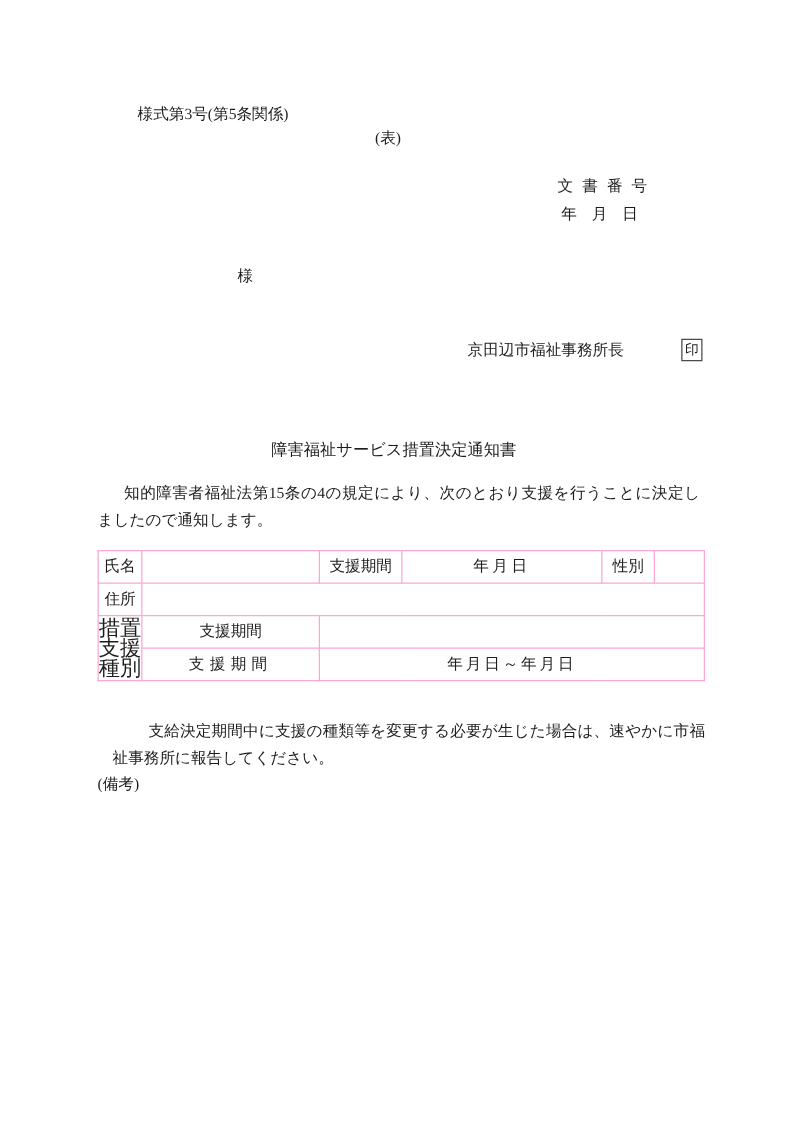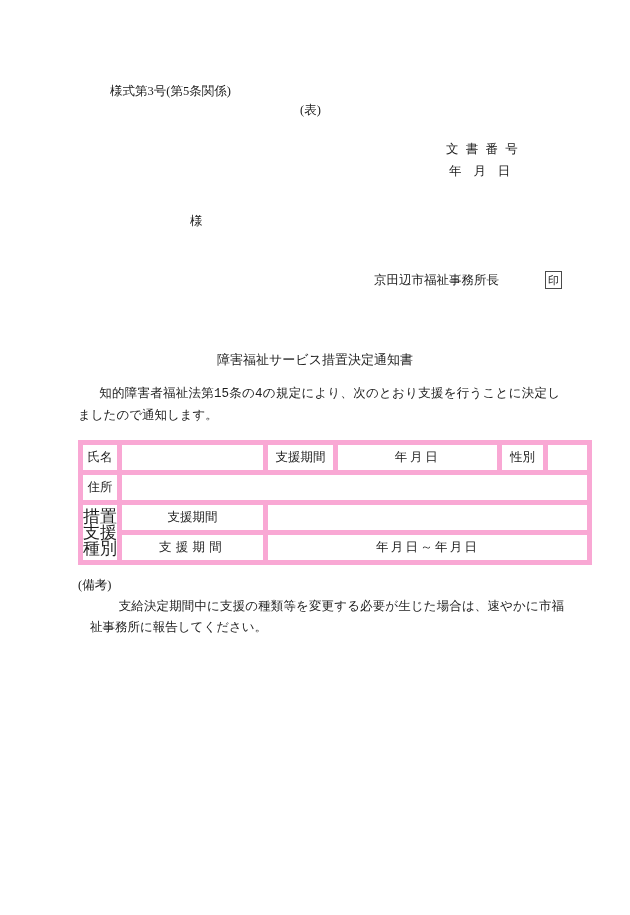--- a/index.html
+++ b/index.html
@@ -98,34 +98,33 @@
 
   
   #body-paragraph {
     left: 78px;
     top: 383px;
     width: 482px;
     font-size: 12.5px;
     line-height: 22px;
     text-indent: 1.7em;
     text-align: justify;
-    font-family: Liberation Mono, monospace;
   }
 
   
   #form-table {
     left: 78px;
     top: 440px;
     width: 479px;
     border-collapse: collapse;
     table-layout: fixed;
     font-size: 12.5px;
   }
   #form-table td {
-    border: 5px solid #f9a8d4;
+    border: 1px solid #f9a8d4;
     padding: 0;
     text-align: center;
     vertical-align: middle;
     height: 25px;
   }
   .cell-blank { background: transparent; }
 
   .c-label  { width: 34px; }
   .c-name   { width: 141px; }
   .c-dobhdr { width: 65px; }
@@ -211,17 +210,17 @@
         <td class="row-kind cell-blank" colspan="4"></td>
       </tr>
       <tr>
         <td class="row-term sp-sm">支援期間</td>
         <td class="row-term term-line sp-mid" colspan="4">年月日～年月日</td>
       </tr>
     </tbody>
   </table>
 
   <div class="abs" id="remarks">
+    <span id="remarks-text">支給決定期間中に支援の種類等を変更する必要が生じた場合は、速やかに市福祉事務所に報告してください。</span>
     <span id="remarks-title">(備考)</span>
-    <span id="remarks-text">支給決定期間中に支援の種類等を変更する必要が生じた場合は、速やかに市福祉事務所に報告してください。</span>
   </div>
 
 </div>
 
 </body></html>

